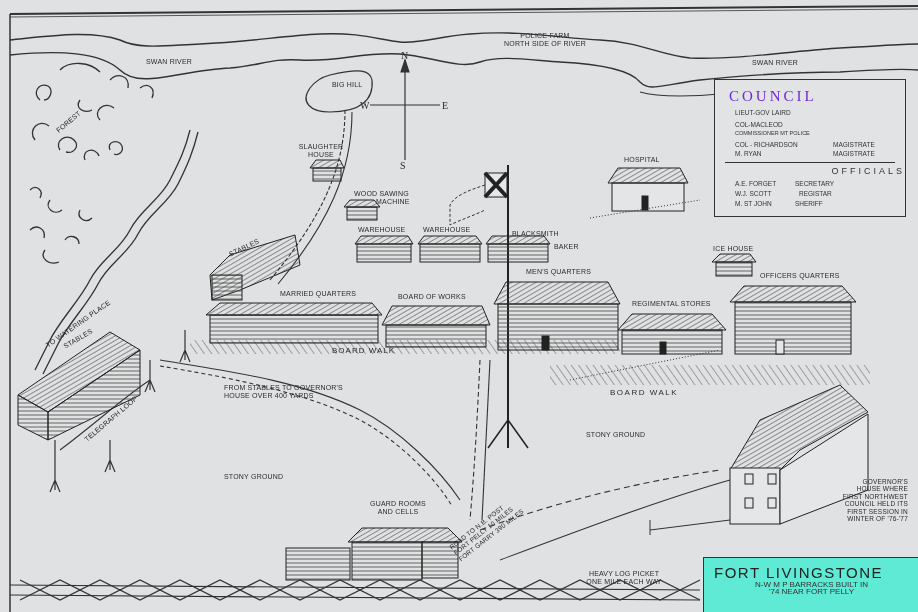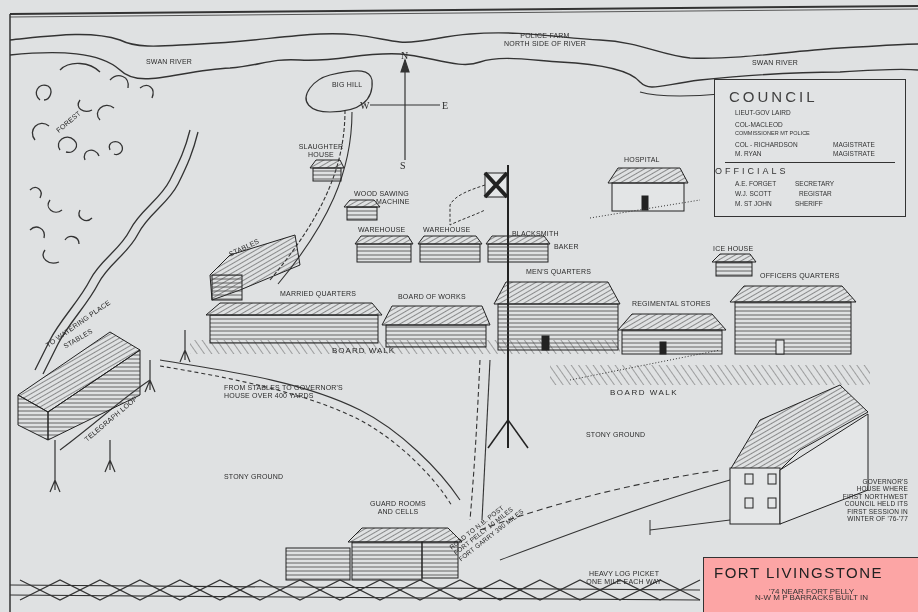--- a/index.html
+++ b/index.html
@@ -3,26 +3,26 @@
 <meta charset="utf-8">
 <style>
   html,body{margin:0;padding:0;}
   body{width:918px;height:612px;overflow:hidden;background:#dcdedf;font-family:"Liberation Sans",sans-serif;color:#2a2a2a;}
   #map{position:relative;width:918px;height:612px;background:#dfe1e2;}
   #map svg.base{position:absolute;left:0;top:0;}
   .lbl{position:absolute;font-size:7px;letter-spacing:0.2px;color:#2b2b2b;white-space:nowrap;line-height:1.15;text-transform:uppercase;}
   .lbl.c{text-align:center;}
   .lbl.r{text-align:right;}
   .council{position:absolute;left:714px;top:79px;width:190px;height:136px;border:1.5px solid #333;background:#e1e3e4;}
-  .council .title{position:absolute;left:14px;top:8px;font-family:Liberation Sans, sans-serif;font-size:15px;letter-spacing:3px;color:#404040;}
+  .council .title{position:absolute;left:14px;top:8px;font-family:Liberation Serif, serif;font-size:15px;letter-spacing:3px;color:#6d28d9;}
   .council .row{position:absolute;left:20px;font-size:6.5px;color:#333;text-transform:uppercase;}
   .council .row .role{position:absolute;left:98px;white-space:nowrap;}
   .council .sep{position:absolute;left:10px;right:10px;top:82px;border-top:1.5px solid #333;}
-  .council .offtitle{position:absolute;left:0;right:0;top:86px;text-align:left;font-size:9px;letter-spacing:3px;color:#333;}
-  .cartouche{position:absolute;left:703px;top:557px;width:215px;height:55px;border-left:1.5px solid #333;border-top:1.5px solid #333;background:#fca5a5;}
+  .council .offtitle{position:absolute;left:0;right:0;top:86px;text-align:right;font-size:9px;letter-spacing:3px;color:#333;}
+  .cartouche{position:absolute;left:703px;top:557px;width:215px;height:55px;border-left:1.5px solid #333;border-top:1.5px solid #333;background:#5eead4;}
   .cartouche .name{position:absolute;left:10px;top:6px;font-size:15px;letter-spacing:1.5px;color:#222;}
   .cartouche .sub{position:absolute;left:0;width:215px;text-align:center;font-size:8px;color:#333;text-transform:uppercase;}
 </style>
 </head>
 <body>
 
 <div id="map">
 
   <svg class="base" width="918" height="612" viewBox="0 0 918 612">
     <defs>
@@ -259,16 +259,16 @@
     <div class="row" style="top:70px;"><span>M. RYAN</span><span class="role">MAGISTRATE</span></div>
     <div class="sep"></div>
     <div class="offtitle">OFFICIALS</div>
     <div class="row" style="top:100px;"><span>A.E. FORGET</span><span class="role" style="left:60px">SECRETARY</span></div>
     <div class="row" style="top:110px;"><span>W.J. SCOTT</span><span class="role" style="left:64px">REGISTAR</span></div>
     <div class="row" style="top:120px;"><span>M. ST JOHN</span><span class="role" style="left:60px">SHERIFF</span></div>
   </div>
 
   <div class="cartouche">
     <div class="name">FORT LIVINGSTONE</div>
-    <div class="sub" style="top:35px;">N-W M P BARRACKS BUILT IN</div>
+    <div class="sub" style="top:22px;">N-W M P BARRACKS BUILT IN</div>
     <div class="sub" style="top:29px;">'74 NEAR FORT PELLY</div>
   </div>
 </div>
 
 </body></html>

